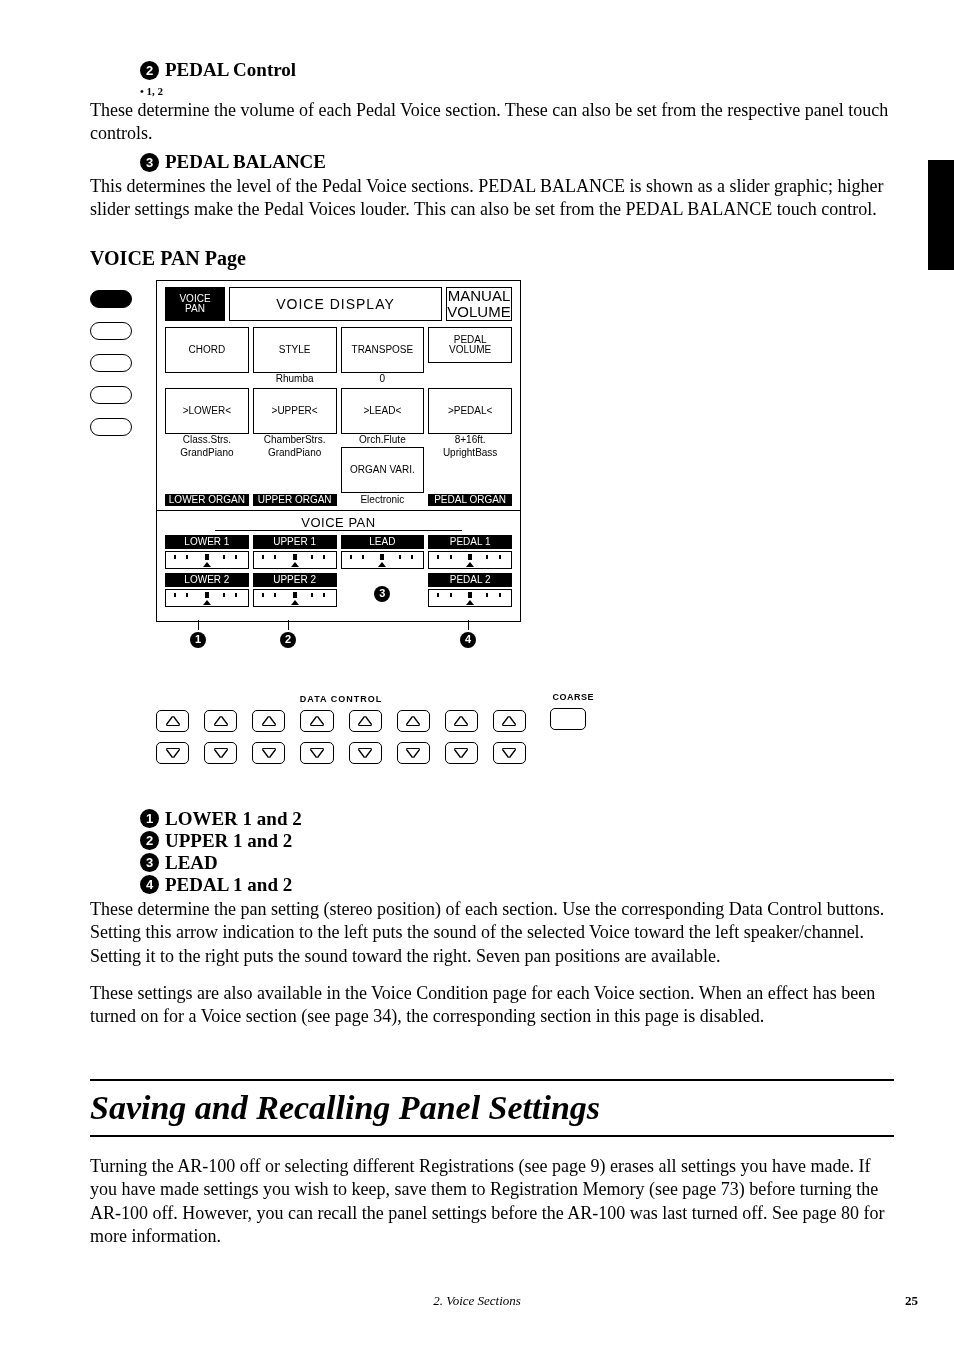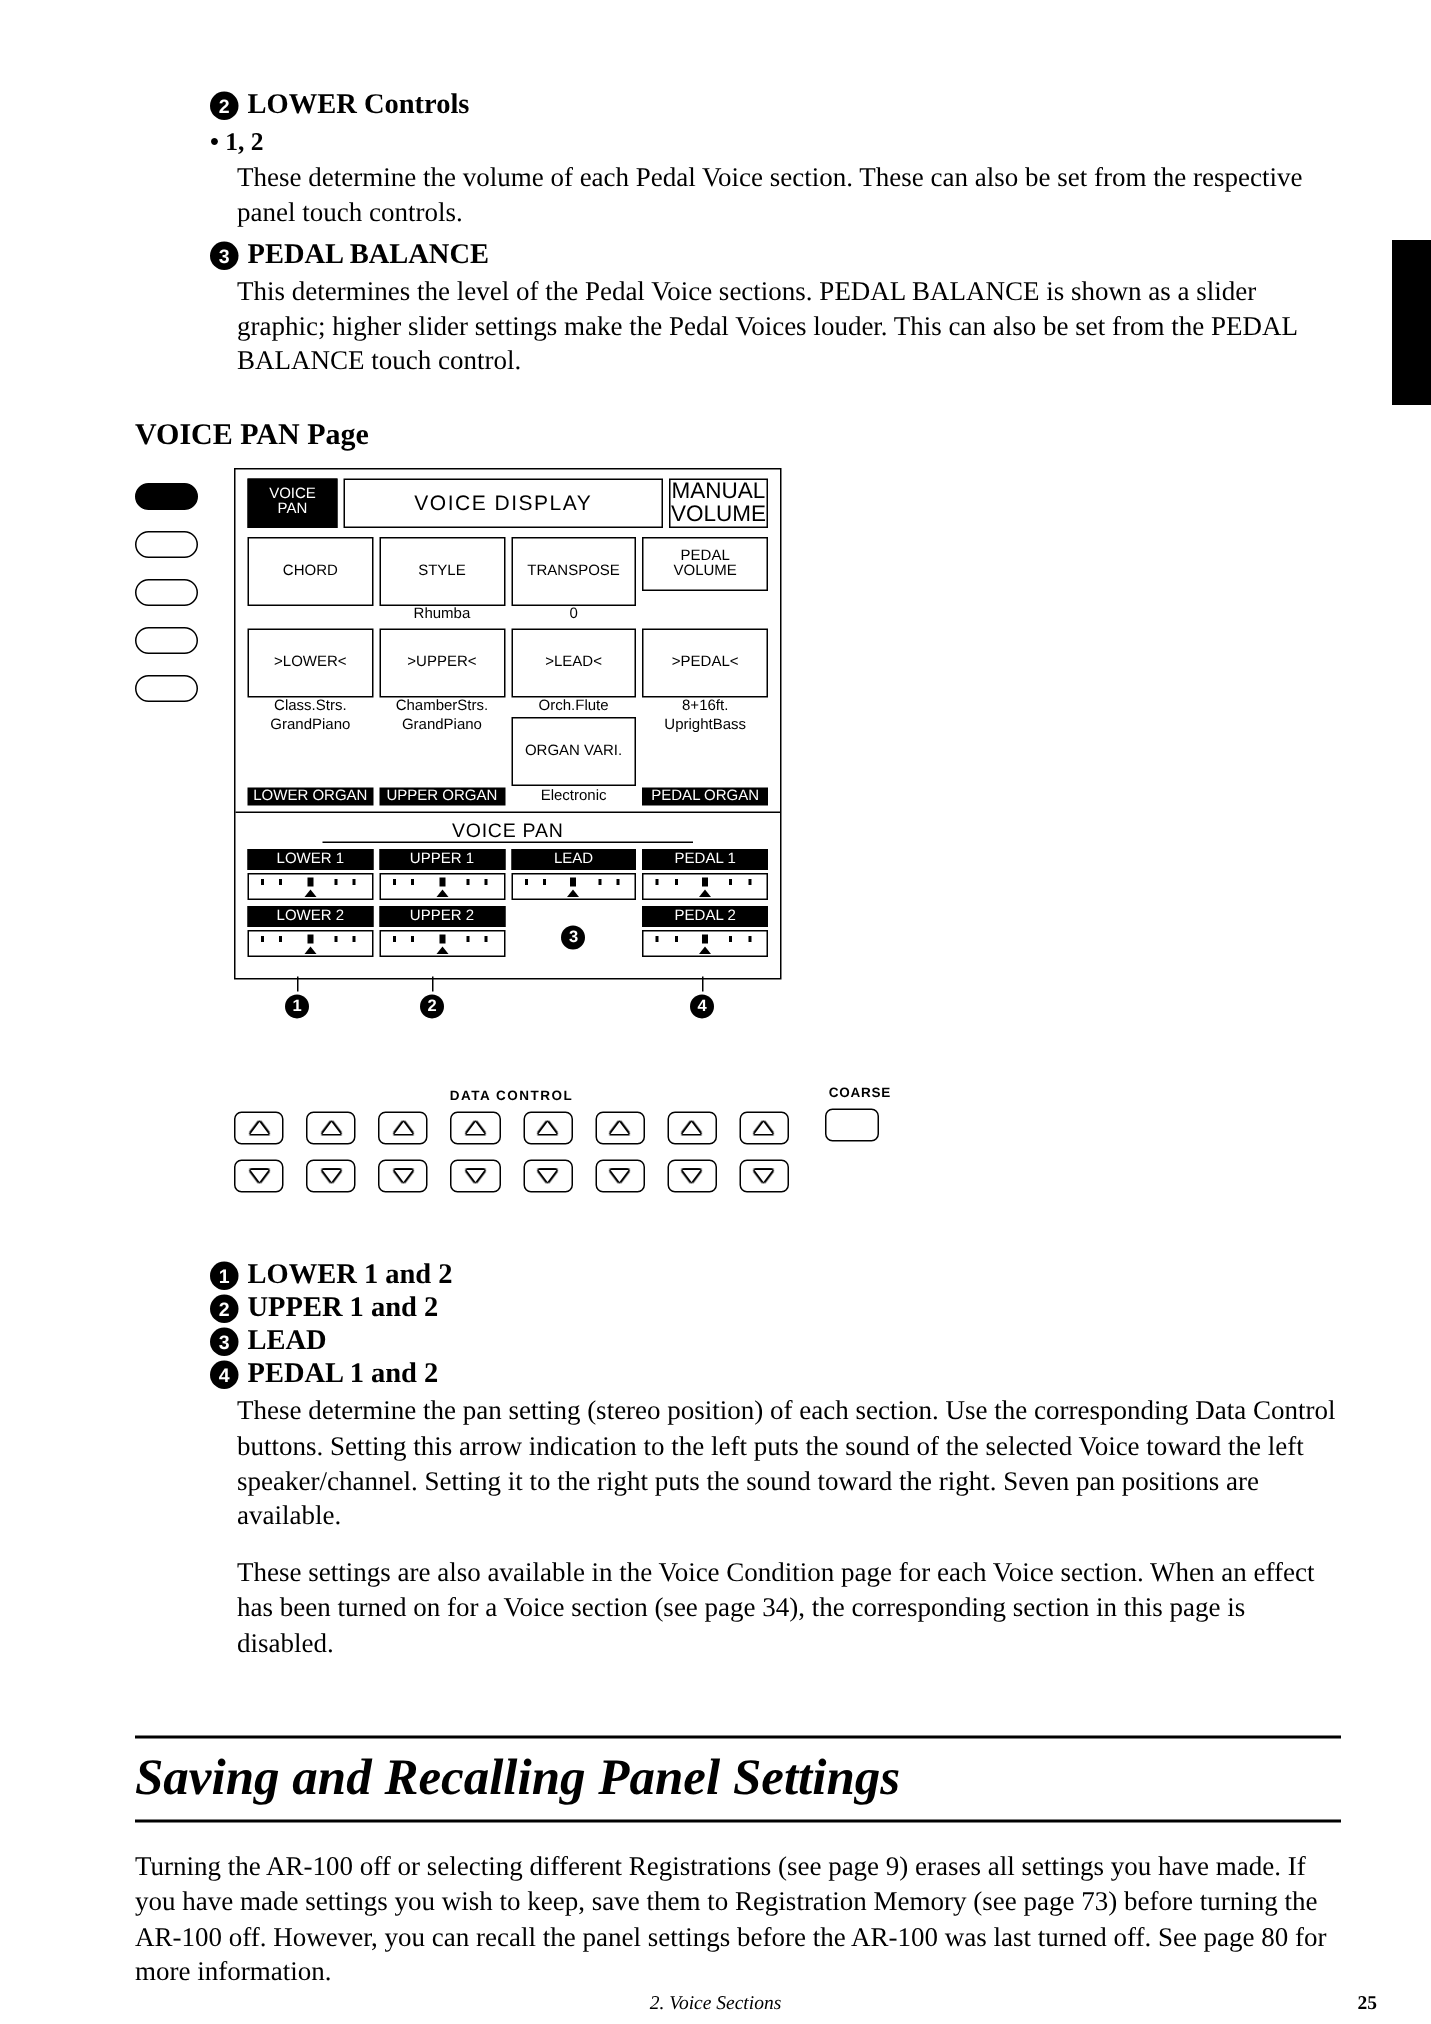--- a/index.html
+++ b/index.html
@@ -43,26 +43,25 @@
     margin-right: 6px;
     vertical-align: middle;
     line-height: 1;
   }
   .num-marker.small { width: 16px; height: 16px; font-size: 11px; }
   .h-line { display: flex; align-items: center; gap: 0; }
   .h-line .h-bold { line-height: 1.1; }
   .para {
     font-size: 18px;
     line-height: 1.3;
-    margin-left: 68px;
     margin-top: 2px;
     margin-bottom: 6px;
   }
   .bullet-line {
-    font-size: 17px;
+    font-size: 11px;
     font-weight: bold;
     margin-left: 50px;
     margin-top: 4px;
   }
   .section-title {
     font-family: "ITC Bookman", "Bookman Old Style", Georgia, serif;
     font-weight: bold;
     font-size: 20px;
     margin-top: 26px;
     margin-bottom: 10px;
@@ -240,21 +239,21 @@
 </style>
 </head>
 <body>
 
 <div class="page">
   <div class="side-tab"></div>
 
   <div style="margin-left:50px;">
     <div class="h-line">
       <span class="num-marker">2</span>
-      <span class="h-bold"> LOWER Controls</span>
+      <span class="h-bold"> PEDAL Control</span>
     </div>
   </div>
   <div class="bullet-line">• 1, 2</div>
   <div class="para">These determine the volume of each Pedal Voice section.  These can also be set from the respective panel touch controls.</div>
 
   <div style="margin-left:50px;">
     <div class="h-line">
       <span class="num-marker">3</span>
       <span class="h-bold"> PEDAL BALANCE</span>
     </div>

